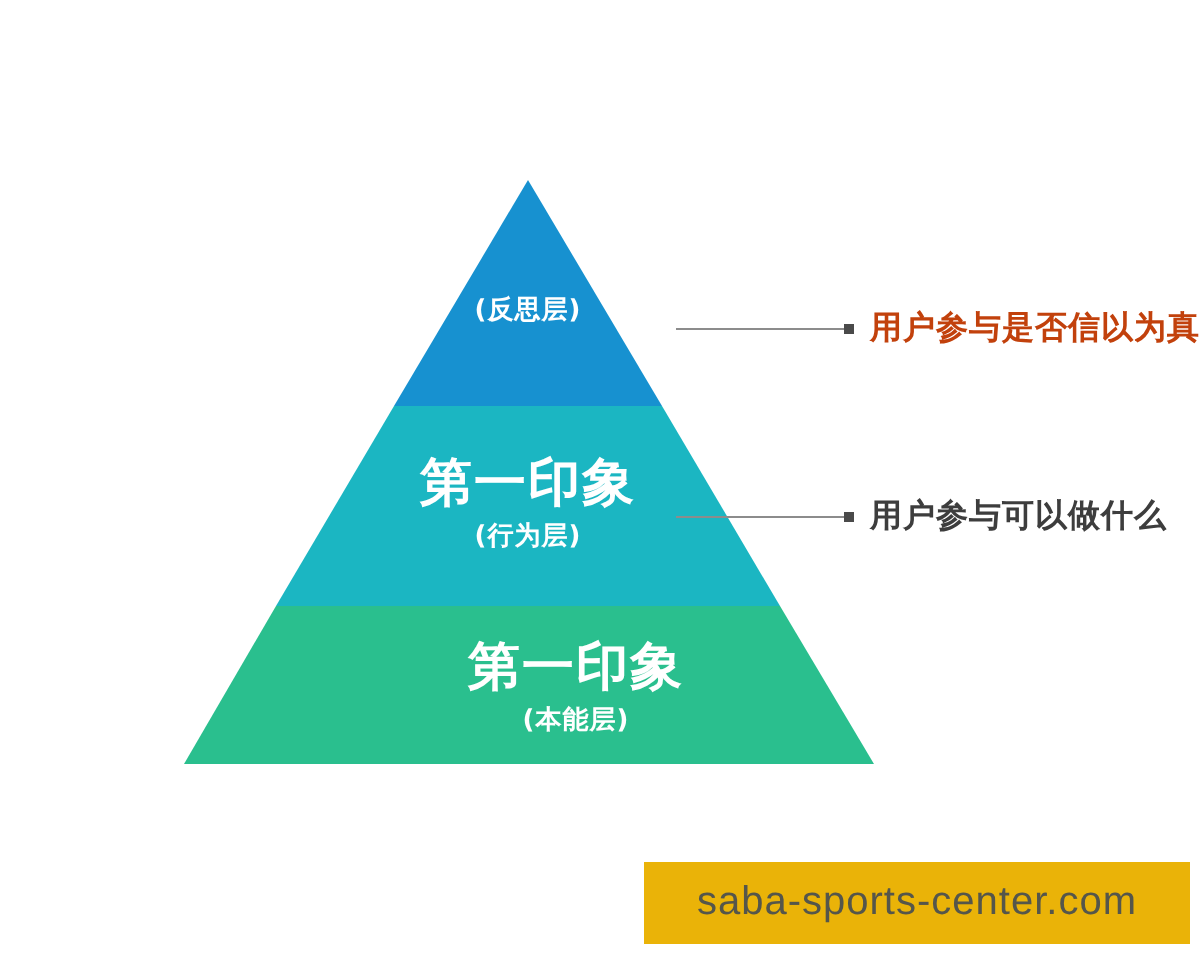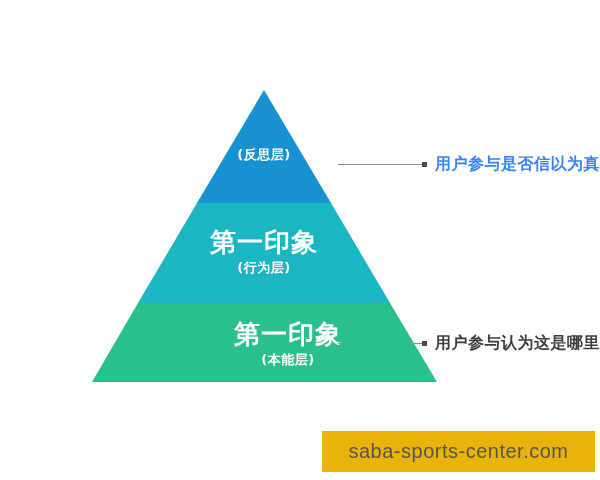--- a/index.html
+++ b/index.html
@@ -90,27 +90,27 @@
   </div>
 
   <div class="level-label" style="top: 321px; color: rgb(255, 255, 255); margin-left: 24px;">
     <div class="main">第一印象</div>
     <div class="sub">(本能层)</div>
   </div>
 
   <div class="annotation-row row-1">
     <div class="leader-line" style="background: rgb(140, 140, 140);"></div>
     <div class="leader-bullet" style="background: rgb(74, 74, 74);"></div>
-    <div class="annotation-text" style="color: #3b82f6;">用户参与是否信以为真</div>
+    <div class="annotation-text" style="color: #c2410c;">用户参与是否信以为真</div>
   </div>
 
-
-  <div class="annotation-row row-3">
+  <div class="annotation-row row-2">
     <div class="leader-line" style="background: rgb(140, 140, 140);"></div>
     <div class="leader-bullet" style="background: rgb(74, 74, 74);"></div>
-    <div class="annotation-text" style="color: rgb(61, 61, 61);">用户参与认为这是哪里</div>
+    <div class="annotation-text" style="color: rgb(61, 61, 61);">用户参与可以做什么</div>
   </div>
+
 
   <div class="footer-banner" style="background: #eab308;">
     <span class="domain-text" style="color: rgb(85, 86, 75);">saba-sports-center.com</span>
   </div>
 
 </div>
 
 </body></html>

